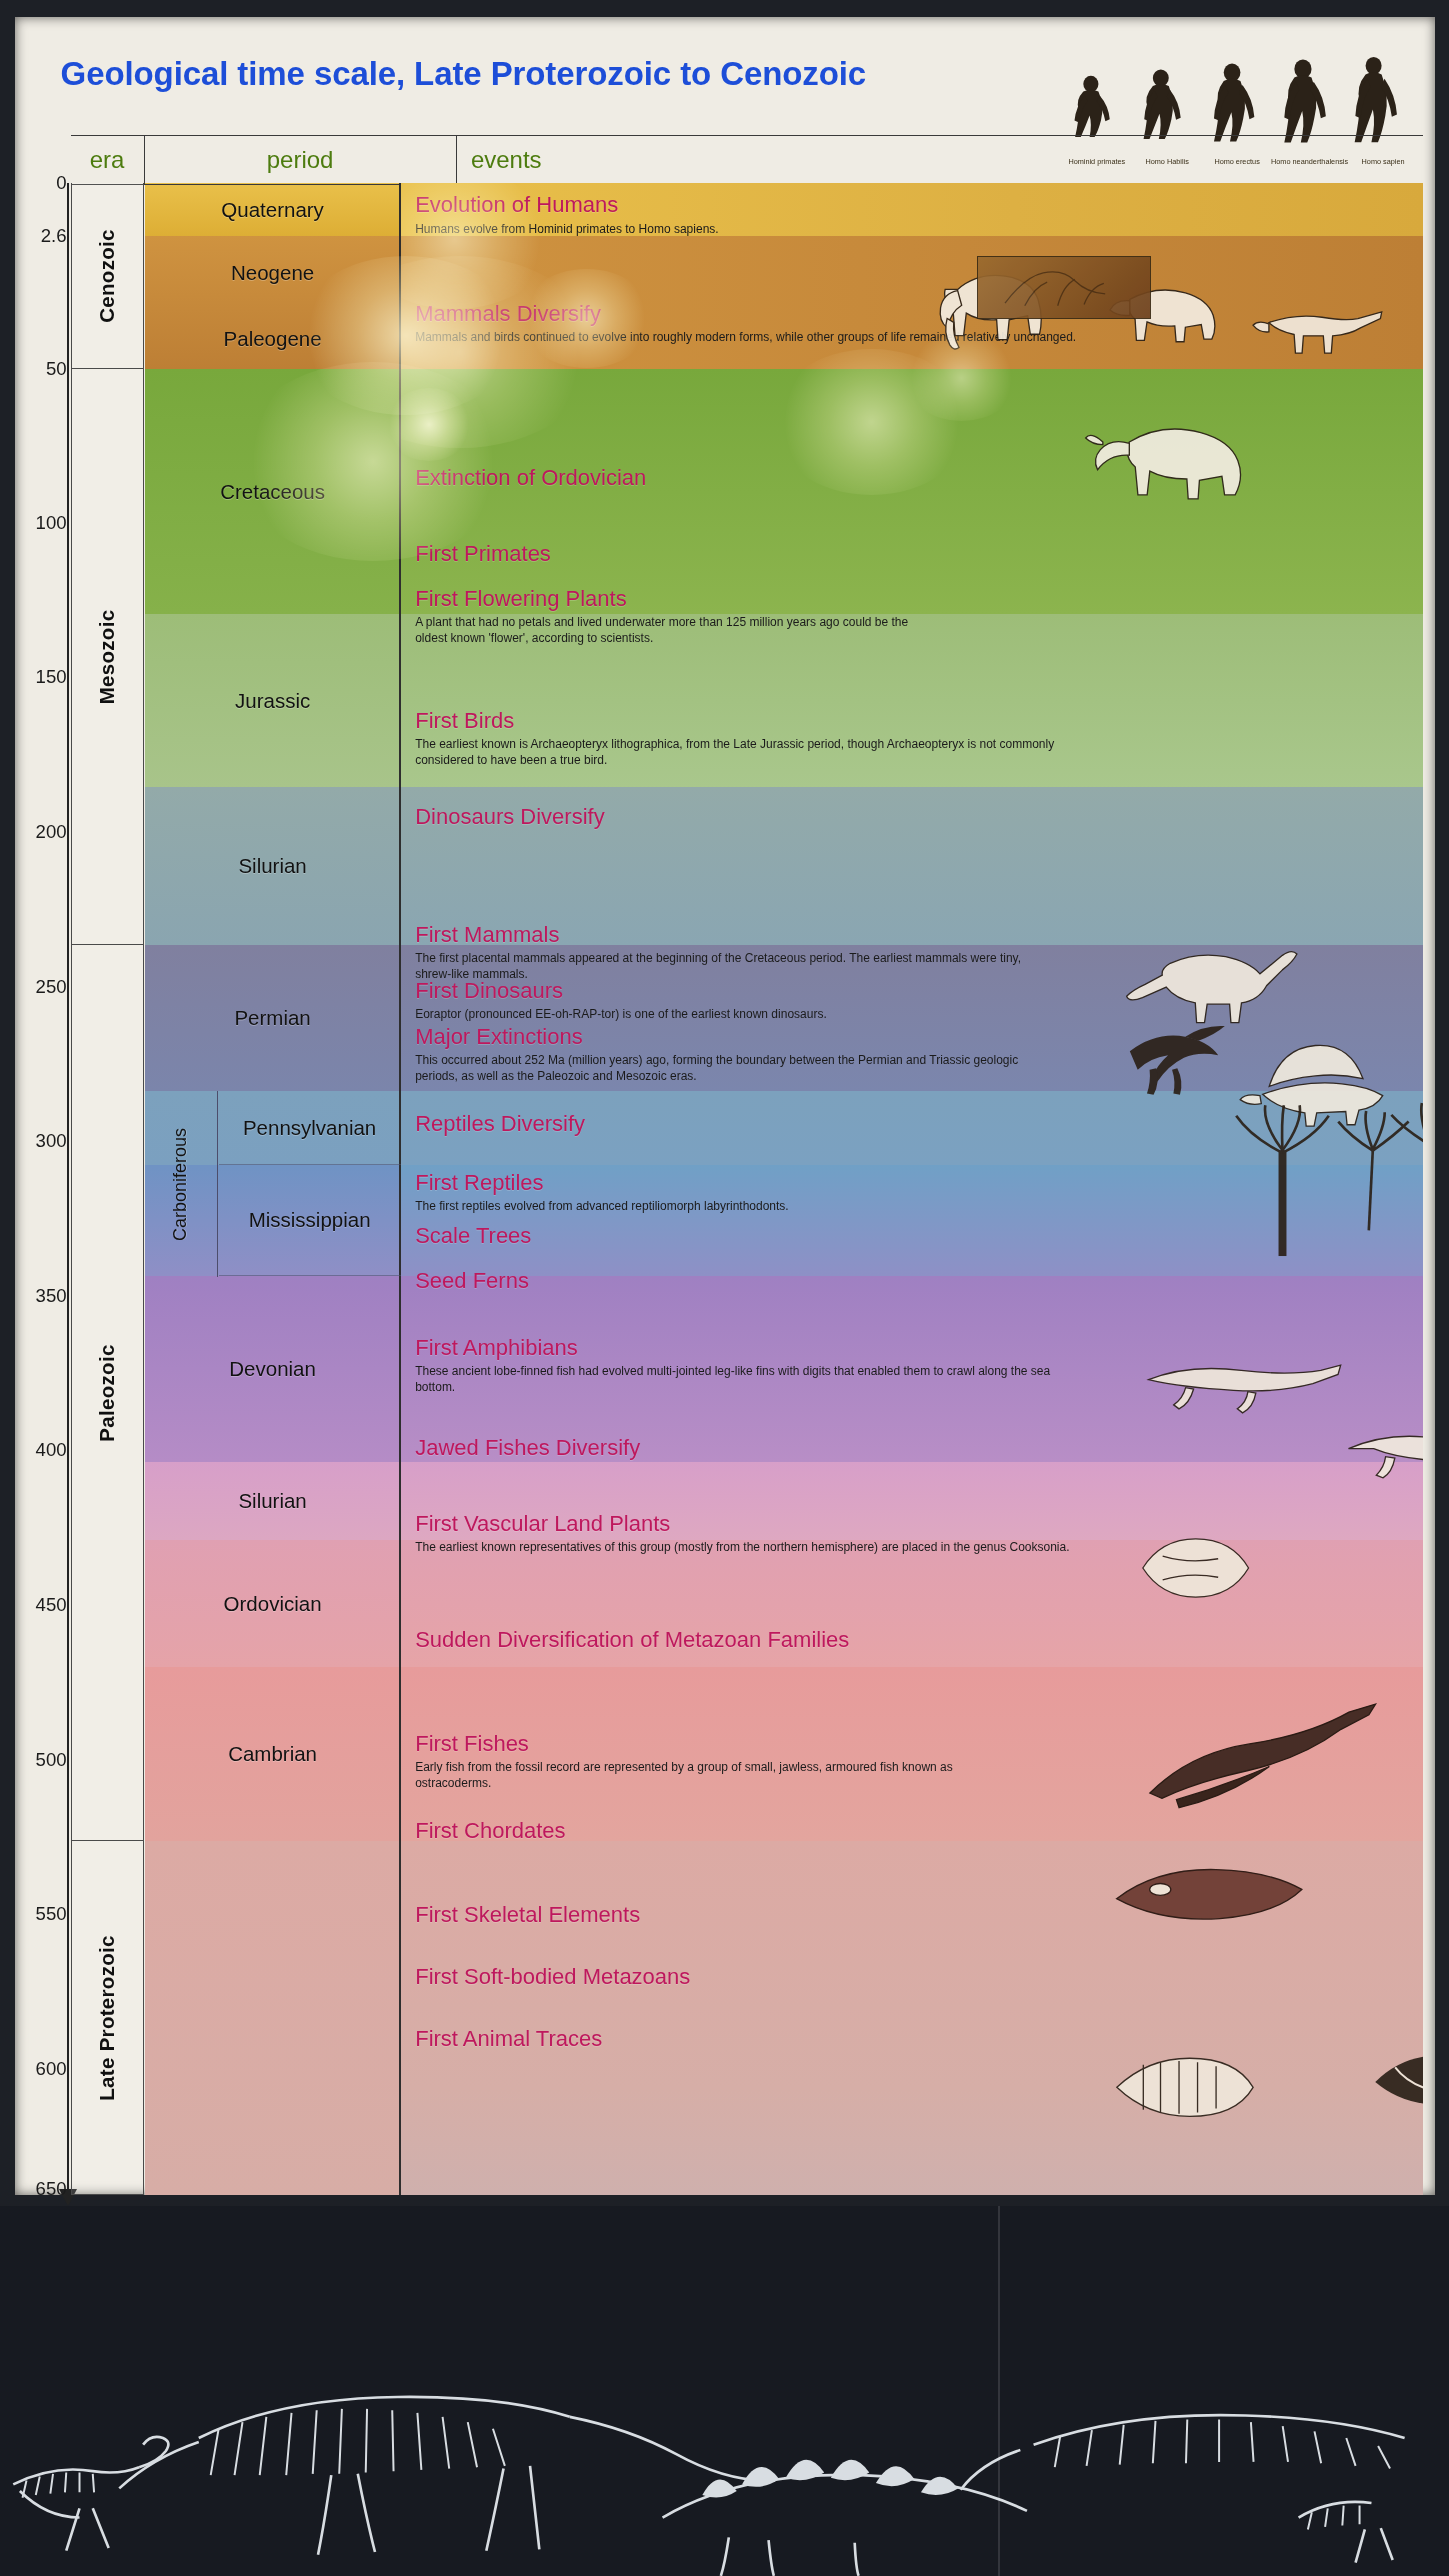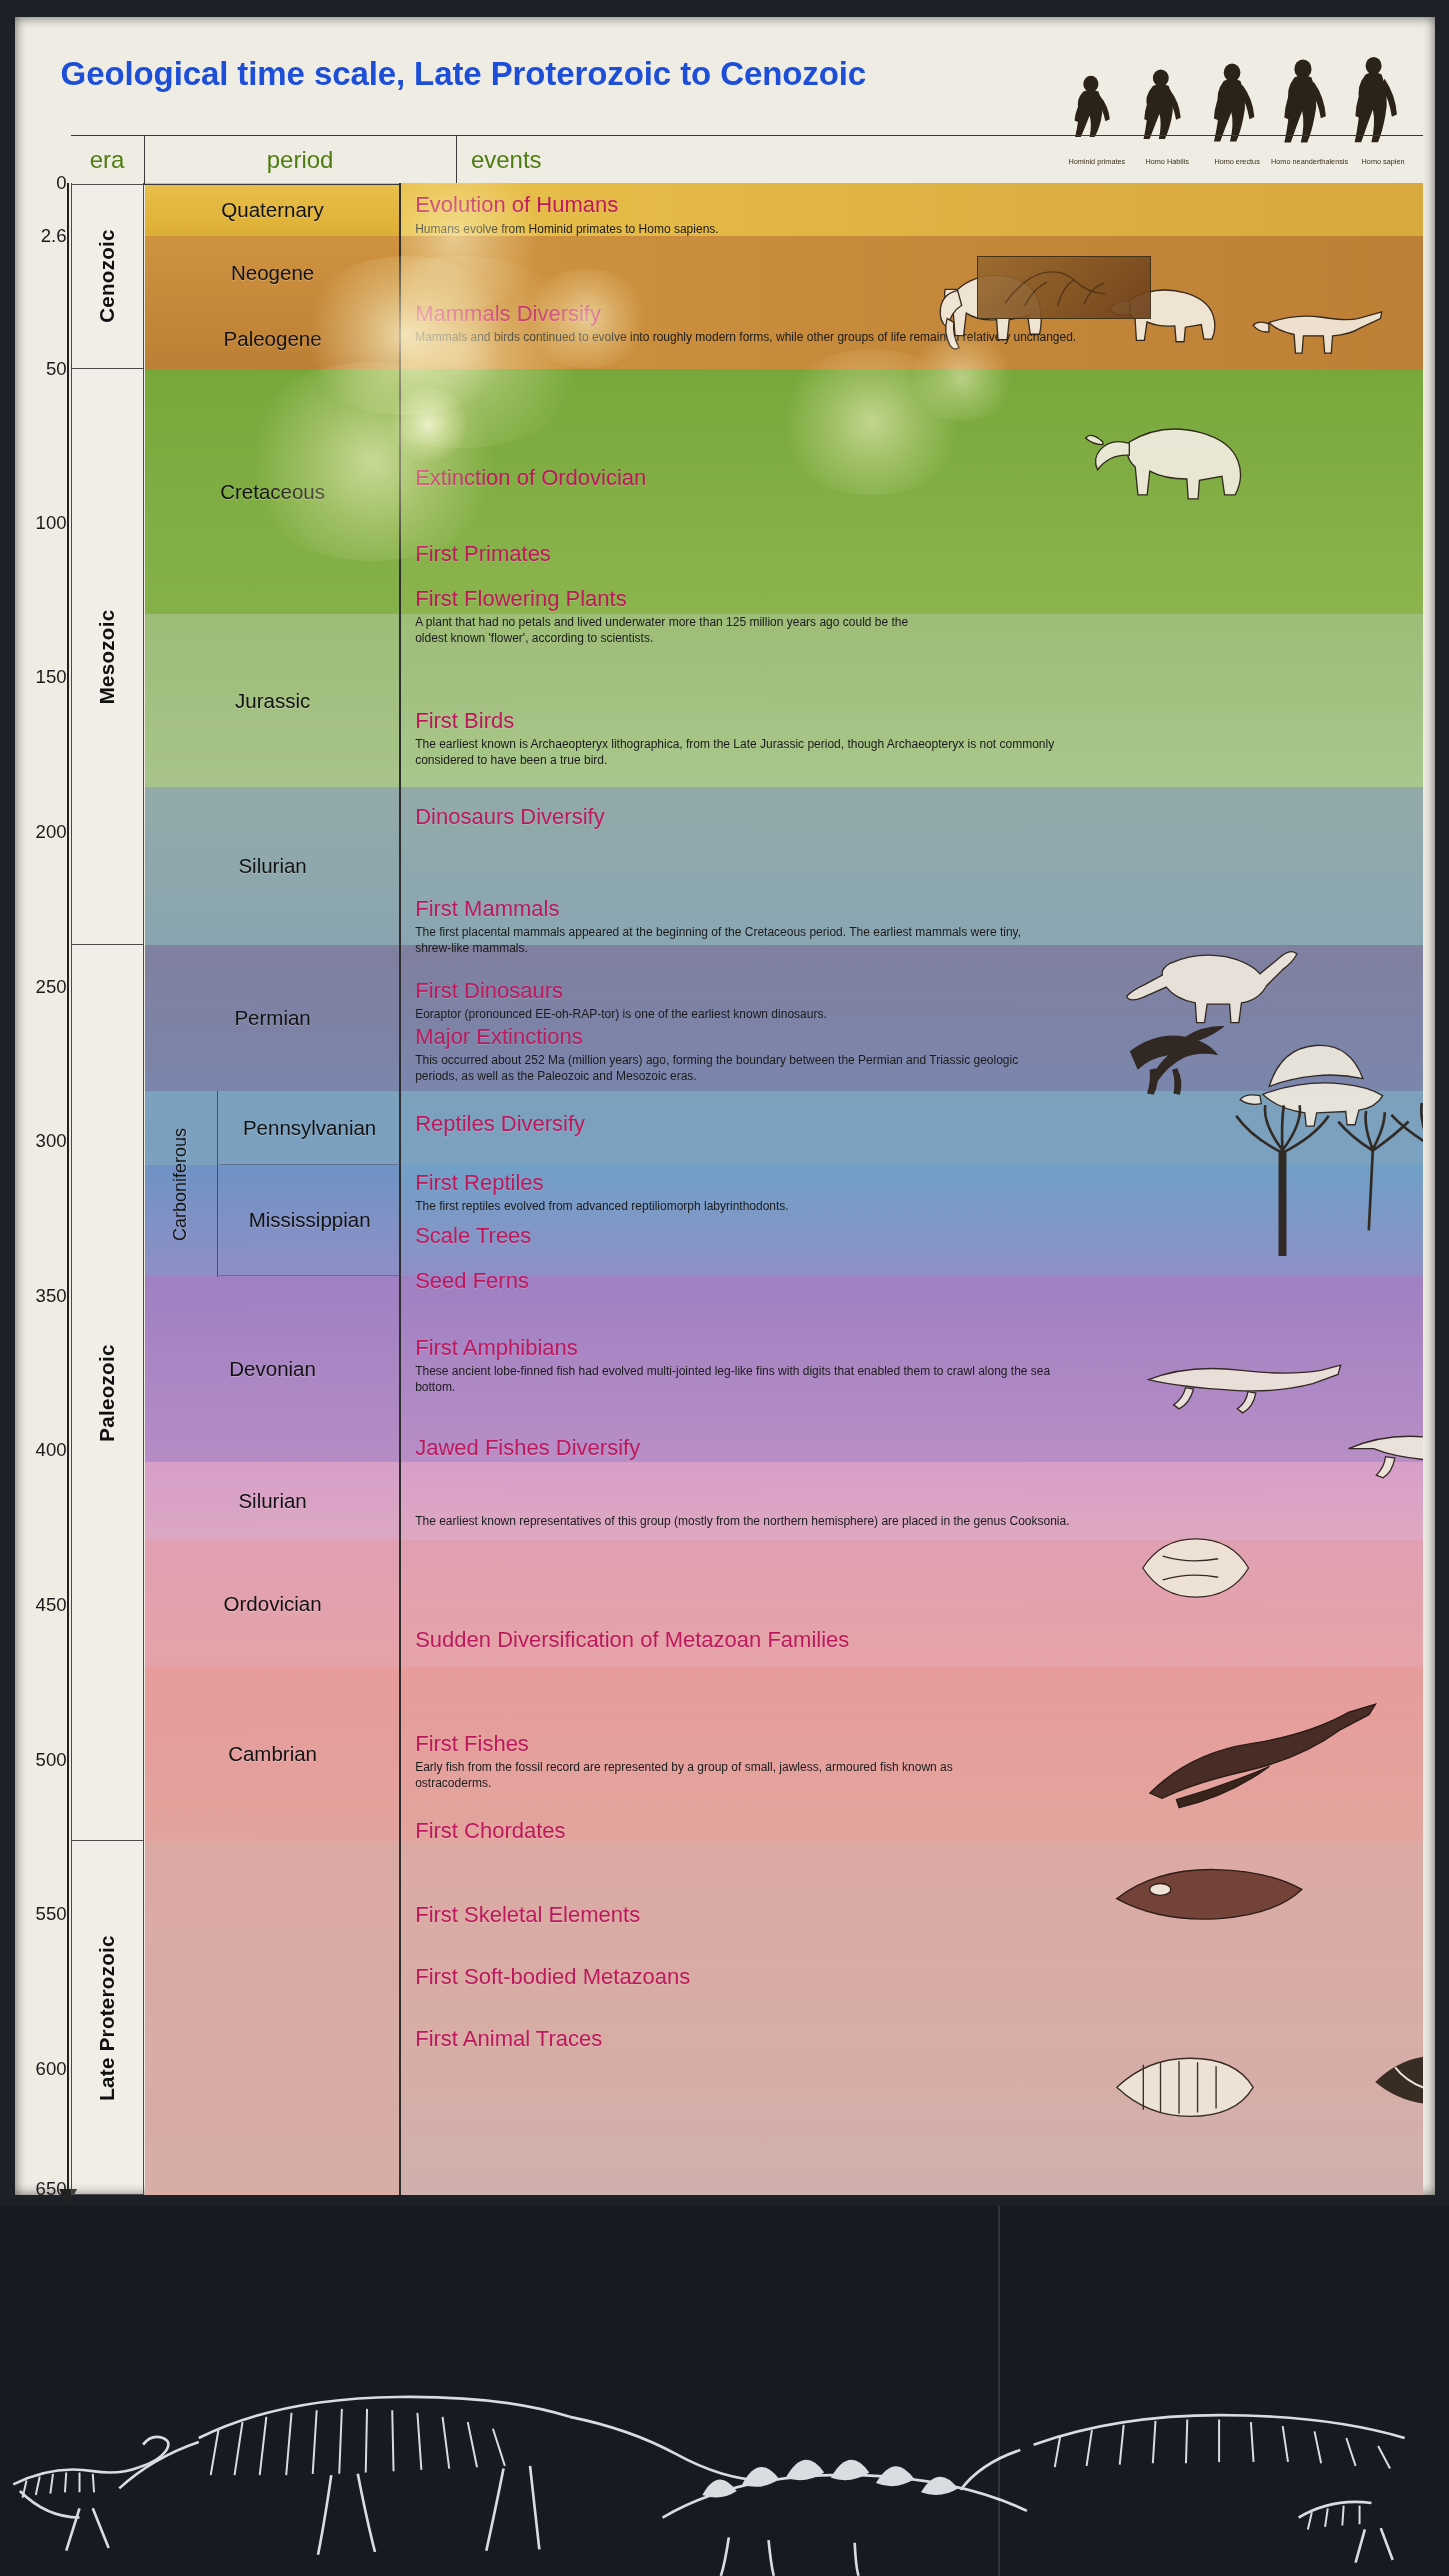--- a/index.html
+++ b/index.html
@@ -483,21 +483,21 @@
         <p class="ev-title">First Flowering Plants</p>
         <p class="ev-desc">A plant that had no petals and lived underwater more than 125 million years ago could be the oldest known 'flower', according to scientists.</p>
       </div>
       <div class="ev" style="top:525px; width:649px;">
         <p class="ev-title">First Birds</p>
         <p class="ev-desc">The earliest known is Archaeopteryx lithographica, from the Late Jurassic period, though Archaeopteryx is not commonly considered to have been a true bird.</p>
       </div>
       <div class="ev" style="top:621px;">
         <p class="ev-title">Dinosaurs Diversify</p>
       </div>
-      <div class="ev" style="top:713px; width:636px;">
+      <div class="ev" style="top:739px; width:636px;">
         <p class="ev-title">First Mammals</p>
         <p class="ev-desc">The first placental mammals appeared at the beginning of the Cretaceous period. The earliest mammals were tiny, shrew-like mammals.</p>
       </div>
       <div class="ev" style="top:795px; width:636px;">
         <p class="ev-title">First Dinosaurs</p>
         <p class="ev-desc">Eoraptor (pronounced EE-oh-RAP-tor) is one of the earliest known dinosaurs.</p>
       </div>
       <div class="ev" style="top:841px; width:629px;">
         <p class="ev-title">Major Extinctions</p>
         <p class="ev-desc">This occurred about 252 Ma (million years) ago, forming the boundary between the Permian and Triassic geologic periods, as well as the Paleozoic and Mesozoic eras.</p>
@@ -516,20 +516,21 @@
         <p class="ev-title">Seed Ferns</p>
       </div>
       <div class="ev" style="top:1152px; width:649px;">
         <p class="ev-title">First Amphibians</p>
         <p class="ev-desc">These ancient lobe-finned fish had evolved multi-jointed leg-like fins with digits that enabled them to crawl along the sea bottom.</p>
       </div>
       <div class="ev" style="top:1252px;">
         <p class="ev-title">Jawed Fishes Diversify</p>
       </div>
       <div class="ev" style="top:1328px; width:663px;">
+        <p class="ev-title">First Vascular Land Plants</p>
         <p class="ev-desc">The earliest known representatives of this group (mostly from the northern hemisphere) are placed in the genus Cooksonia.</p>
       </div>
       <div class="ev" style="top:1444px; width:795px;">
         <p class="ev-title">Sudden Diversification of Metazoan Families</p>
       </div>
       <div class="ev" style="top:1548px; width:596px;">
         <p class="ev-title">First Fishes</p>
         <p class="ev-desc">Early fish from the fossil record are represented by a group of small, jawless, armoured fish known as ostracoderms.</p>
       </div>
       <div class="ev" style="top:1635px;">

